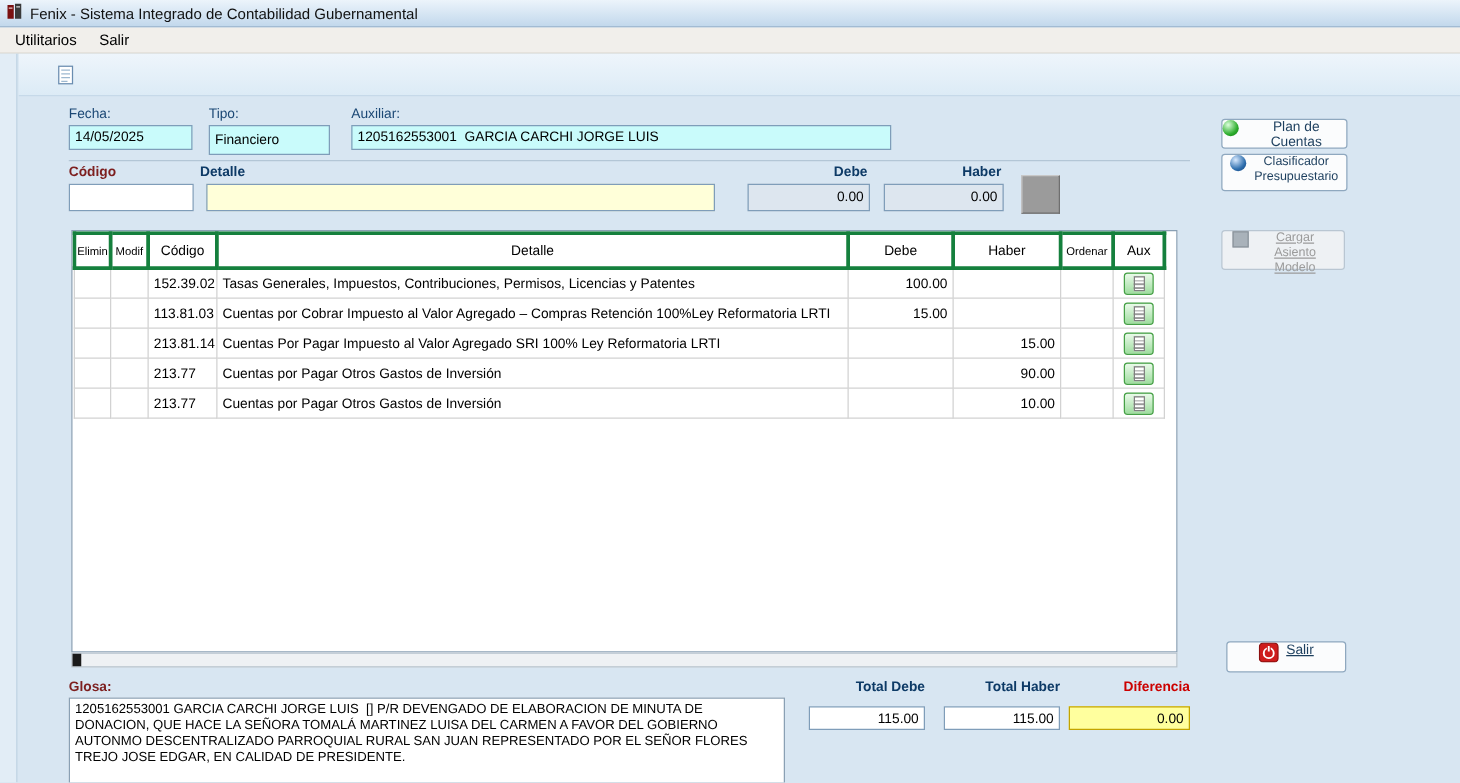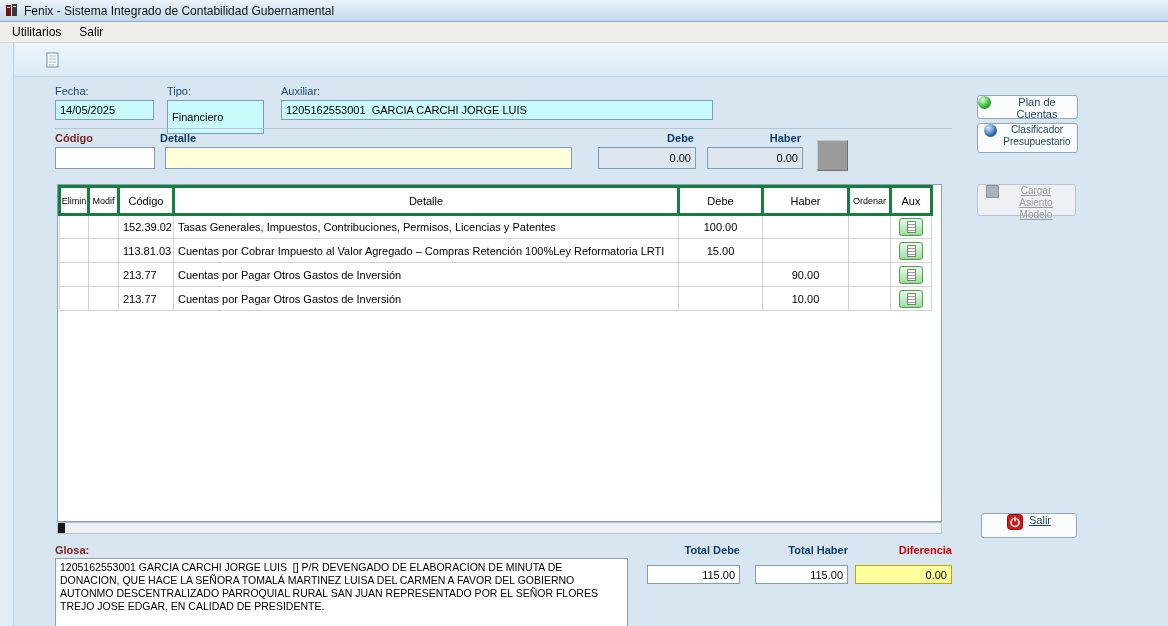--- a/index.html
+++ b/index.html
@@ -64,21 +64,21 @@
   table.grid { border-collapse:collapse; table-layout:fixed; width:872px; font-size:11px; }
   .grid th {
     font-weight:normal; background:#fff; border:3px solid #15803d;
     height:28px; text-align:center; overflow:hidden; white-space:nowrap;
   }
   .grid th.small { font-size:9px; }
   .grid td {
     border:1px solid #d2d2d2; height:24px; padding:0 4px;
     white-space:nowrap; overflow:hidden; background:#fff;
   }
-  .grid td.num { text-align:center; }
+  .grid td.num { text-align:right; }
   .grid td.c-aux { text-align:center; padding:0; }
   .aux-btn {
     display:inline-flex; align-items:center; justify-content:center;
     width:24px; height:18px; border:1px solid #46a046; border-radius:3px;
     background:linear-gradient(#eafaea,#9edd9e); cursor:pointer; vertical-align:middle;
   }
   .aux-doc {
     width:9px; height:12px; border:1px solid #808080;
     background:linear-gradient(#fff 0 2px,#9a9a9a 2px 3px,#fff 3px 5px,#9a9a9a 5px 6px,#fff 6px 8px,#9a9a9a 8px 9px,#fff 9px 12px);
   }
@@ -141,21 +141,21 @@
       <line x1="5" y1="11" x2="12" y2="11" stroke="#9db8d0"></line>
       <line x1="5" y1="14" x2="10" y2="14" stroke="#9db8d0"></line>
     </svg>
   </span>
 
   <span class="lbl navy" style="left:55px; top:42px;">Fecha:</span>
   <span class="lbl navy" style="left:167px; top:42px;">Tipo:</span>
   <span class="lbl navy" style="left:281px; top:42px;">Auxiliar:</span>
 
   <input class="inp inp-cyan" style="left: 55px; top: 57px; width: 99px; height: 20px;" value="14/05/2025">
-  <input class="inp inp-cyan" style="left: 167px; top: 57px; width: 97px; height: 34px;" value="Financiero">
+  <input class="inp inp-cyan" style="left: 167px; top: 57px; width: 97px; height: 24px;" value="Financiero">
   <input class="inp inp-cyan" style="left: 281px; top: 57px; width: 432px; height: 20px;" value="1205162553001  GARCIA CARCHI JORGE LUIS">
 
   <div class="divider"></div>
 
   <span class="lbl maroon" style="left:55px; top:89px;">Código</span>
   <span class="lbl navy-b" style="left:160px; top:89px;">Detalle</span>
   <span class="lbl navy-b tr" style="left:598px; top:89px; width:96px;">Debe</span>
   <span class="lbl navy-b tr" style="left:707px; top:89px; width:94px;">Haber</span>
 
   <input class="inp" style="left: 55px; top: 104px; width: 100px; height: 22px;" value="">
@@ -212,20 +212,34 @@
       <td class="num">15.00</td>
       <td class="num"></td>
       <td></td>
       <td class="c-aux">
         <span class="aux-btn">
           <span class="aux-doc"></span>
         </span>
       </td>
     </tr>
 
+    <tr>
+      <td></td>
+      <td></td>
+      <td>213.81.14</td>
+      <td>Cuentas Por Pagar Impuesto al Valor Agregado SRI 100% Ley Reformatoria LRTI</td>
+      <td class="num"></td>
+      <td class="num">15.00</td>
+      <td></td>
+      <td class="c-aux">
+        <span class="aux-btn">
+          <span class="aux-doc"></span>
+        </span>
+      </td>
+    </tr>
 
     <tr>
       <td></td>
       <td></td>
       <td>213.77</td>
       <td>Cuentas por Pagar Otros Gastos de Inversión</td>
       <td class="num"></td>
       <td class="num">90.00</td>
       <td></td>
       <td class="c-aux">

